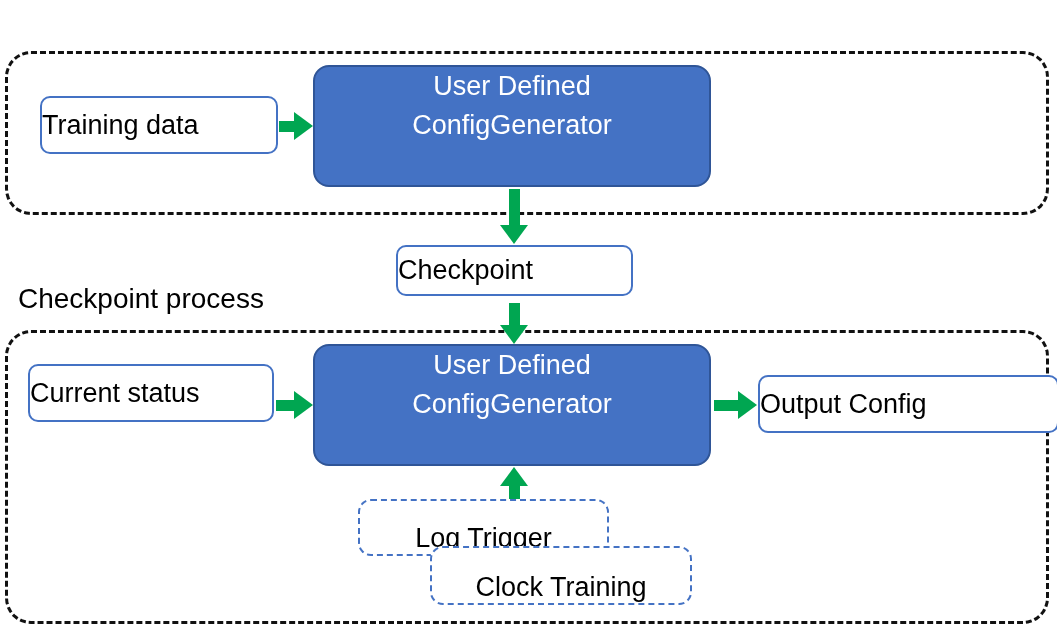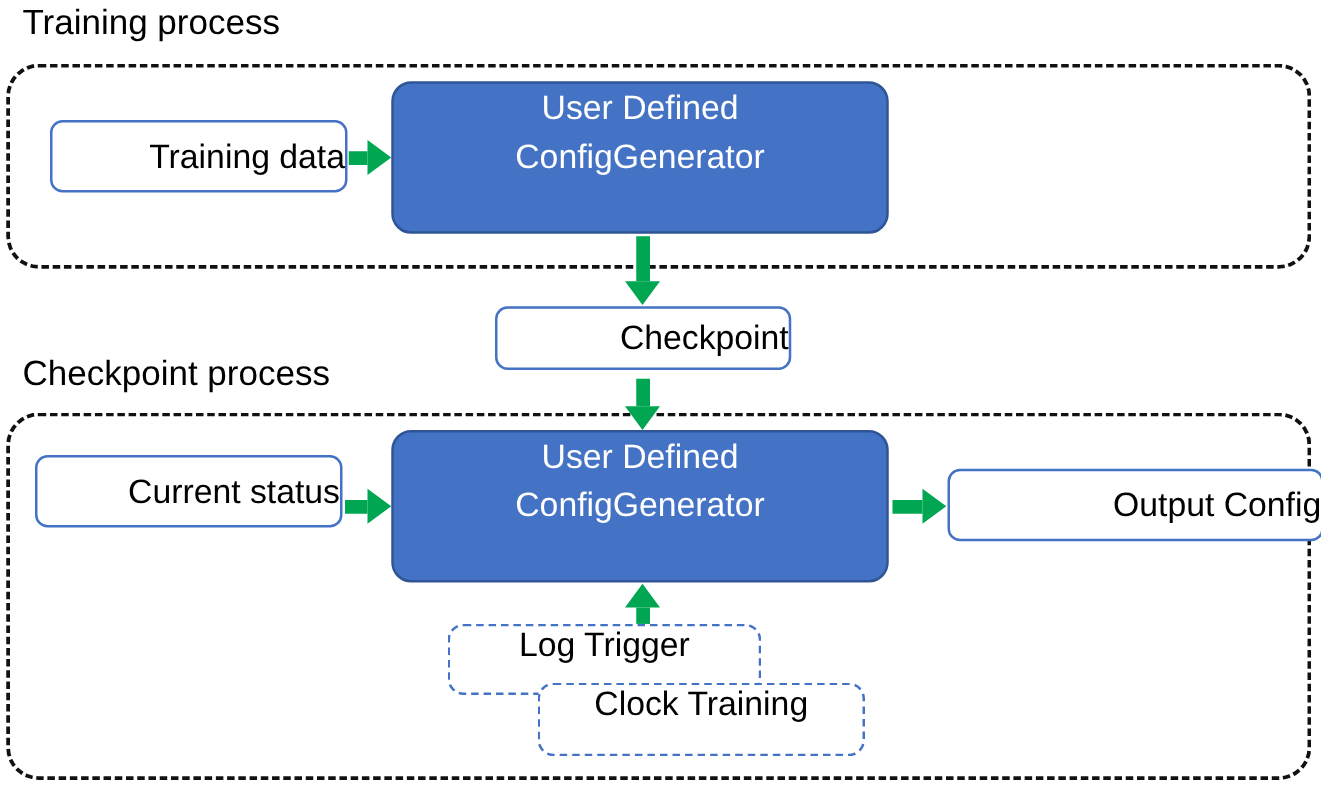--- a/index.html
+++ b/index.html
@@ -42,21 +42,21 @@
   .container-training  { left: 5px; top: 51px;  width: 1044px; height: 164px; }
   .container-inference { left: 5px; top: 330px; width: 1044px; height: 294px; }
 
   .io-box {
     position: absolute;
     background: #fff;
     border: 2px solid var(--accent-blue);
     border-radius: 10px;
     display: flex;
     align-items: center;
-    justify-content: flex-end;
+    justify-content: flex-start;
     font-size: 27px;
     color: var(--text-black);
     z-index: 3;
   }
   .box-training-data { left: 40px;  top: 96px;  width: 238px; height: 58px; }
   .box-checkpoint    { left: 396px; top: 245px; width: 237px; height: 51px; }
   .box-current-status{ left: 28px;  top: 364px; width: 246px; height: 58px; }
   .box-output-config { left: 758px; top: 375px; width: 301px; height: 58px; }
 
   .generator-box {
@@ -75,21 +75,21 @@
   }
   .generator-training  { left: 313px; top: 65px;  width: 398px; height: 122px; }
   .generator-inference { left: 313px; top: 344px; width: 398px; height: 122px; }
 
   .trigger-box {
     position: absolute;
     background: #fff;
     border: 2.5px dashed var(--accent-blue);
     border-radius: 13px;
     display: flex;
-    align-items: flex-start;
+    align-items: flex-end;
     justify-content: center;
     font-size: 27px;
     color: var(--text-black);
   }
   .box-log-trigger   { left: 358px; top: 499px; width: 251px; height: 57px; z-index: 4; }
   .box-clock-trigger { left: 430px; top: 546px; width: 262px; height: 59px; z-index: 5; }
 
   
   .arrow { position: absolute; display: flex; z-index: 2; }
   .arrow-h { flex-direction: row; align-items: center; }
@@ -123,21 +123,20 @@
   .a3 { left: 500px; top: 303px; width: 28px; height: 41px; }
   .a4 { left: 276px; top: 391px; width: 37px; height: 28px; }
   .a5 { left: 714px; top: 391px; width: 43px; height: 28px; }
   .a6 { left: 500px; top: 467px; width: 28px; height: 33px; }
 </style>
 </head>
 <body>
 
 <div class="canvas">
 
-  <div class="section-title title-training">Training process</div>
 
   <div class="section-title title-inference">Checkpoint process</div>
 
   <div class="dashed-container container-training"></div>
 
   <div class="dashed-container container-inference"></div>
 
   <div class="io-box box-training-data">
     <span>Training data</span>
   </div>

